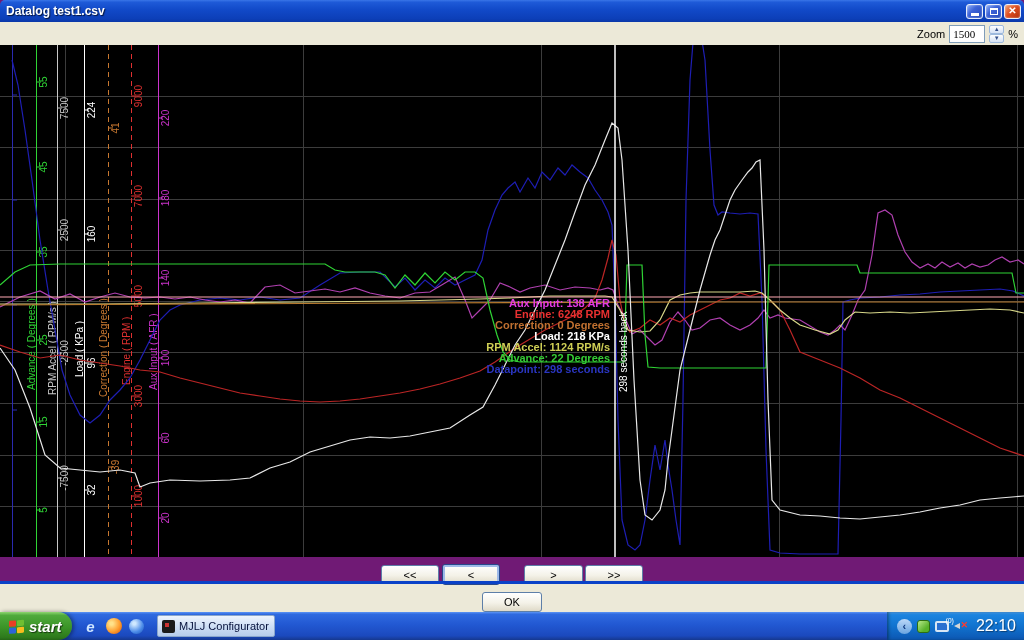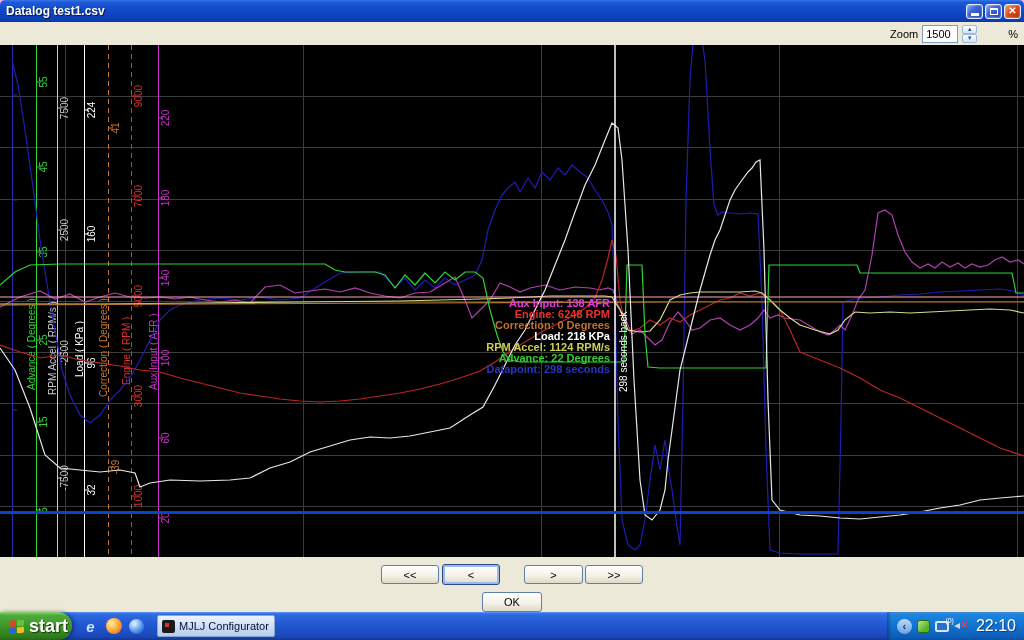--- a/index.html
+++ b/index.html
@@ -1,34 +1,34 @@
 <!DOCTYPE html>
 <html><head>
 <meta charset="utf-8">
 <style>
   * { margin:0; padding:0; box-sizing:border-box; }
   html,body { width:1024px; height:640px; }
   body { position:relative; font-family:"Liberation Sans",sans-serif; background:#ece9d8; overflow:hidden; }
 
   
-  .window { position:absolute; left:0; top:0; width:1024px; height:514px; background:#f0abfc; }
+  .window { position:absolute; left:0; top:0; width:1024px; height:584px; background:#701a75; }
   .titlebar { height:22px; background:linear-gradient(180deg,#3a76e8 0%,#1e5ad8 10%,#1149c8 45%,#0c3fb8 85%,#0a38a8 100%);
               border-radius:5px 5px 0 0; display:flex; align-items:center; padding:0 3px 0 6px; }
   .title { flex:1; color:#fff; font-weight:bold; font-size:12px; text-shadow:1px 1px 1px rgba(0,0,0,.7); }
   .tb { width:17px; height:15px; border:1px solid #e8eefb; border-radius:3px; margin-left:2px;
         display:flex; align-items:center; justify-content:center; cursor:default;
         background:linear-gradient(135deg,#8fb0f8 0%,#3d63d8 40%,#2448b8 100%); box-shadow:inset 0 0 2px rgba(255,255,255,.6); }
   .tb.close { background:linear-gradient(135deg,#f2a275 0%,#dd4f21 45%,#b02c08 100%); }
   .tb .minbar { width:8px; height:3px; background:#fff; margin-top:auto; margin-bottom:2px; }
   .tb .restsq { width:8px; height:7px; border:1px solid #fff; border-top-width:2px; background:transparent; }
   .tb.close span { color:#fff; font-size:10px; font-weight:bold; line-height:10px; }
 
   .toolstrip { height:23px; background:#ece9d8; display:flex; align-items:center; justify-content:flex-end; padding-right:6px; gap:4px; }
-  .toolstrip label { font-size:11px; color:#000;margin-left:27px; }
-  .zoominput { width:36px; height:18px; border:1px solid #7f9db9; font-size:11px; padding:1px 3px; font-family:Liberation Sans, sans-serif; background:#fff; }
+  .toolstrip label { font-size:11px; color:#000; }
+  .zoominput { width:36px; height:18px; border:1px solid #7f9db9; font-size:11px; padding:1px 3px; font-family:Liberation Serif, serif; background:#fff; }
   .spinner { width:15px; height:18px; display:flex; flex-direction:column; }
   .spinner div { flex:1; background:linear-gradient(180deg,#fdfefe,#d6e2f5); border:1px solid #9db9dd; border-radius:2px;
                  font-size:6px; line-height:7px; color:#35508a; text-align:center; cursor:default; }
 
   
   .chartbox { position:absolute; left:0; top:45px; width:1024px; height:512px; background:#000; }
   svg text { font-family:"Liberation Sans",sans-serif; }
 
   
   .xpbtn { position:absolute; height:19px; background:linear-gradient(180deg,#ffffff 0%,#f4f2e8 55%,#dfdac8 100%);
@@ -37,21 +37,21 @@
   .xpbtn.focused { box-shadow:inset 0 0 0 2px #9db9e8; border-color:#28488c; }
   .bottom-edge { position:absolute; left:0; bottom:0; width:100%; height:3px; background:#0a42c8; }
 
   
   .taskbar { position:absolute; left:0; bottom:0; width:1024px; height:28px;
              background:linear-gradient(180deg,#5c95f5 0%,#2f6ae0 8%,#2258d2 45%,#1b49bd 85%,#15388f 100%);
              display:flex; align-items:center; }
   .startbtn { height:28px; width:72px; border-radius:0 14px 14px 0; padding-left:8px;
               background:linear-gradient(180deg,#8fd671 0%,#4faa3c 12%,#3b9427 55%,#2e7a1c 90%,#256516 100%);
               box-shadow:2px 0 4px rgba(0,0,0,.4); display:flex; align-items:center; gap:4px; cursor:default; }
-  .startbtn span { color:#fff; font-weight:bold; font-size:18px; text-shadow:1px 1px 1px rgba(0,0,0,.6); }
+  .startbtn span { color:#fff; font-weight:bold; font-style:italic; font-size:15px; text-shadow:1px 1px 1px rgba(0,0,0,.6); }
   .ql { display:flex; align-items:center; gap:6px; padding:0 8px 0 10px; }
   .qlicon { width:17px; height:17px; display:flex; align-items:center; justify-content:center; cursor:default; }
   .ie-e { color:#cfe6ff; font-size:15px; font-weight:bold; font-style:italic; text-shadow:0 0 2px #1a4fd0; }
   .ff { width:16px; height:16px; border-radius:50%; background:radial-gradient(circle at 35% 35%,#ffe28a 10%,#ff9e2e 55%,#d8570f 95%); }
   .orb { width:15px; height:15px; border-radius:50%; background:radial-gradient(circle at 35% 30%,#cfe8ff 10%,#4a8ae8 60%,#1a4fb0 100%); }
   .taskbtn { height:22px; width:118px; margin-left:4px; border-radius:2px;
              background:linear-gradient(180deg,#eef4fd 0%,#cfdff5 50%,#b7cdeb 100%);
              border:1px solid #8aa6cc; display:flex; align-items:center; gap:4px; padding:0 4px; cursor:default; }
   .taskbtn .appico { width:13px; height:13px; background:#1b1b1b; border-radius:2px; position:relative; flex:none; }
   .taskbtn .appico::after { content:""; position:absolute; left:3px; top:3px; width:4px; height:4px; background:#c33; }

